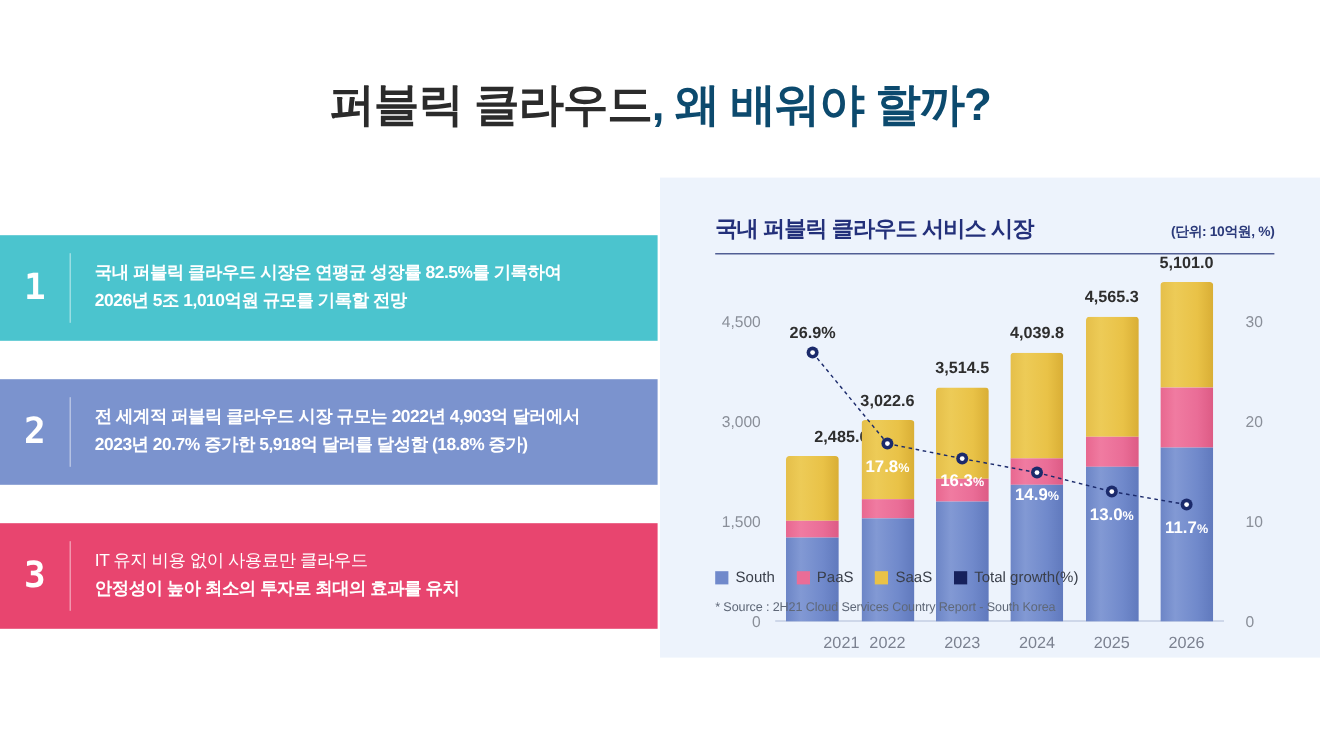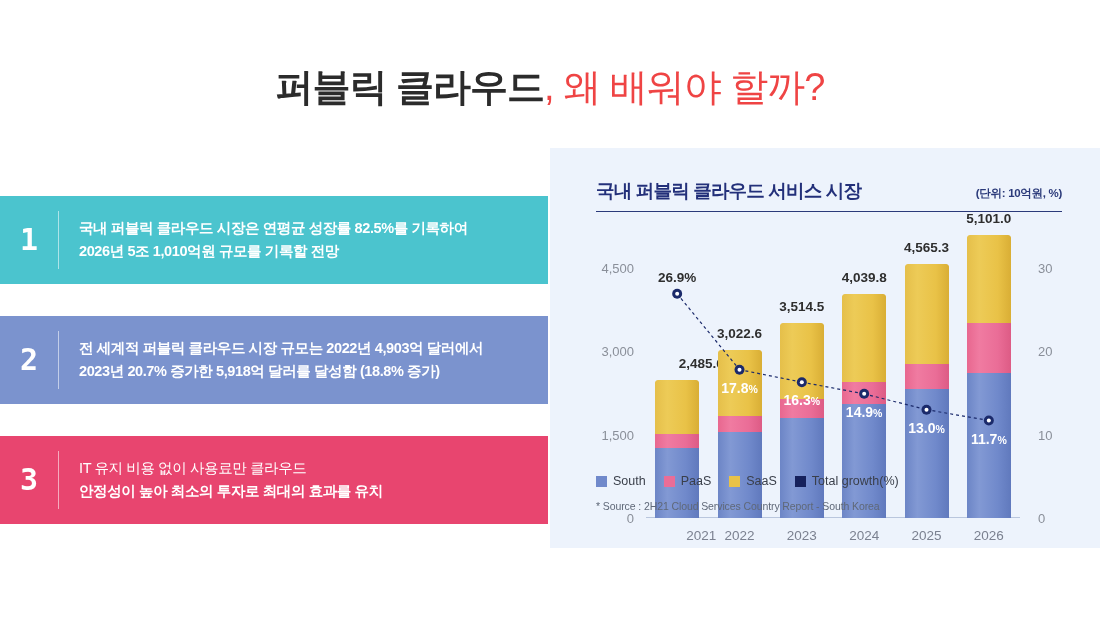--- a/index.html
+++ b/index.html
@@ -22,22 +22,22 @@
     top: 62px;
     width: 1100px;
     text-align: center;
     font-size: 38px;
     font-weight: bold;
     color: #2b2b2b;
     letter-spacing: -1px;
     white-space: nowrap;
   }
   .page-title .tail {
-    font-weight: normal;
-    color: #ef4444;
+    font-weight: bold;
+    color: #0c4a6e;
   }
 
   
   .points {
     position: absolute;
     left: 0;
     top: 196px;
     width: 548px;
   }
   .point-box {

